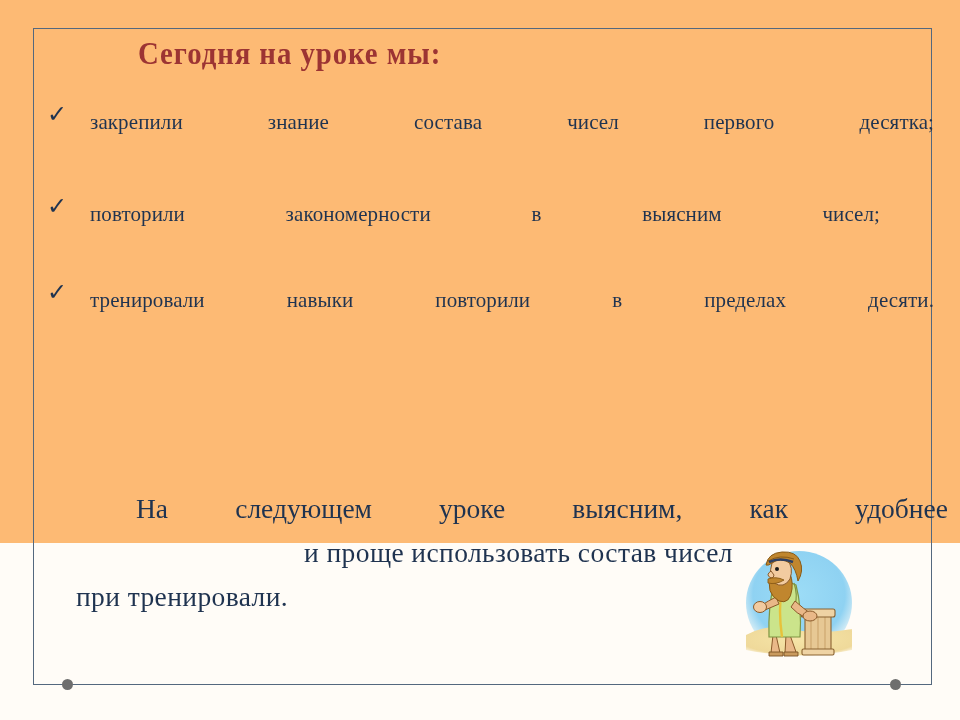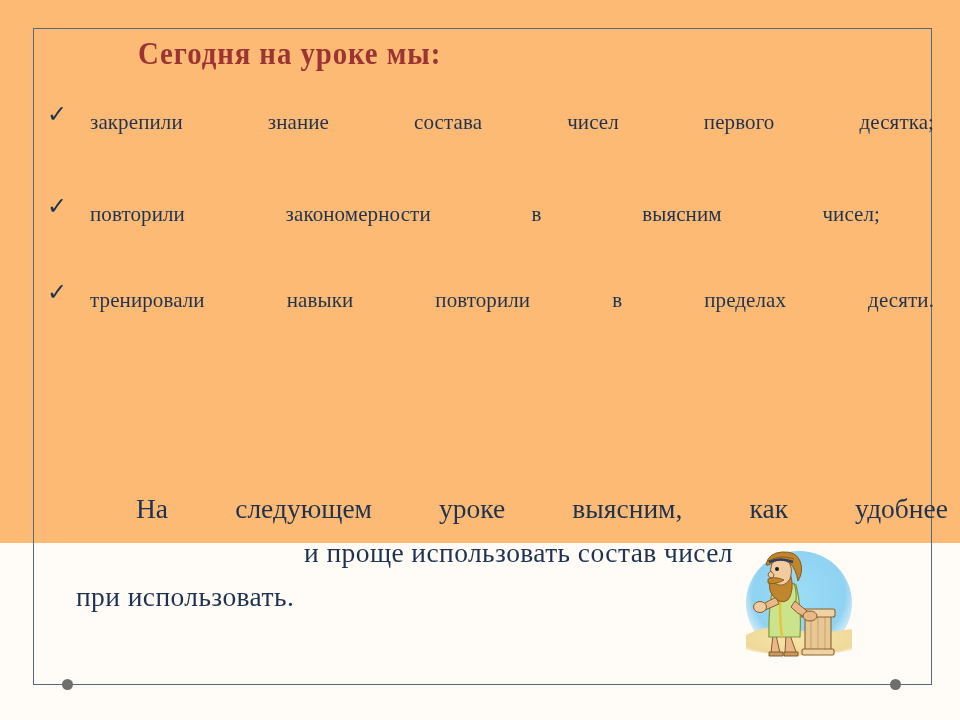--- a/index.html
+++ b/index.html
@@ -170,21 +170,21 @@
     <div class="bullet-row" id="bullet-2">
       <span class="check">✓</span>
       <span class="bullet-text justify-all">тренировали навыки повторили в пределах десяти.</span>
     </div>
 
   </div>
 
   <div id="closing">
     <div id="closing-line-0">На следующем уроке выясним, как удобнее</div>
     <div id="closing-line-1">и проще использовать состав чисел</div>
-    <div id="closing-line-2">при использовать.</div>
+    <div id="closing-line-2">при тренировали.</div>
   </div>
 
   <div class="dot" id="dot-left"></div>
   <div class="dot" id="dot-right"></div>
 
   <div id="cartoon">
     <svg width="122" height="116" viewBox="0 0 122 116" xmlns="http://www.w3.org/2000/svg">
       <defs>
         <radialGradient id="skyg" cx="50%" cy="42%" r="62%">
           <stop offset="0%" stop-color="#9CDCF6"></stop>

